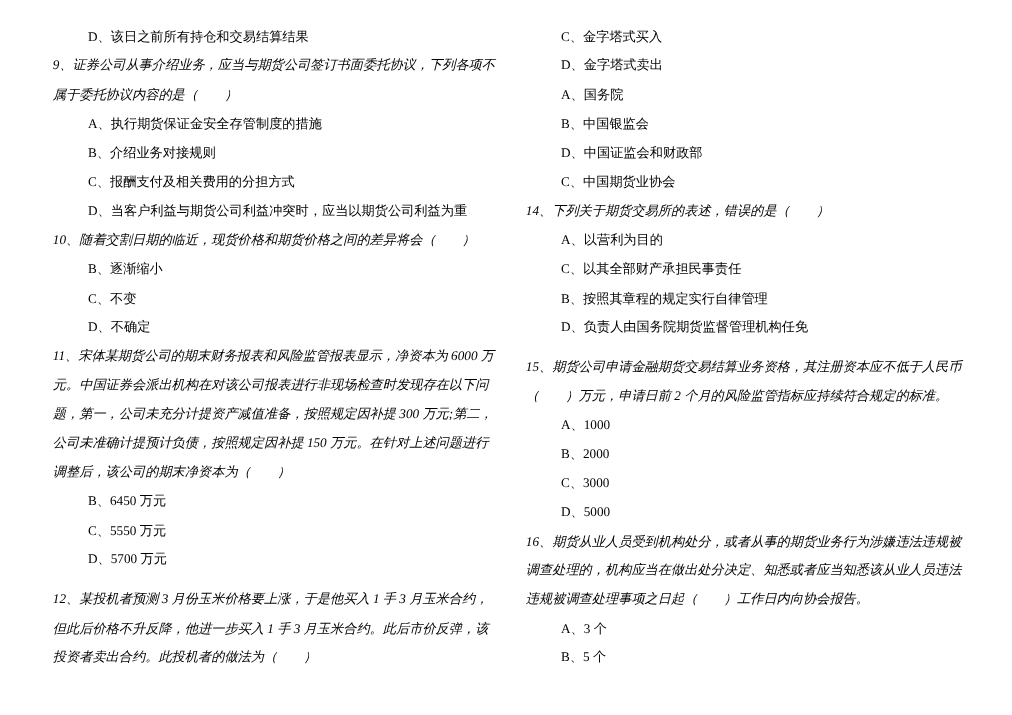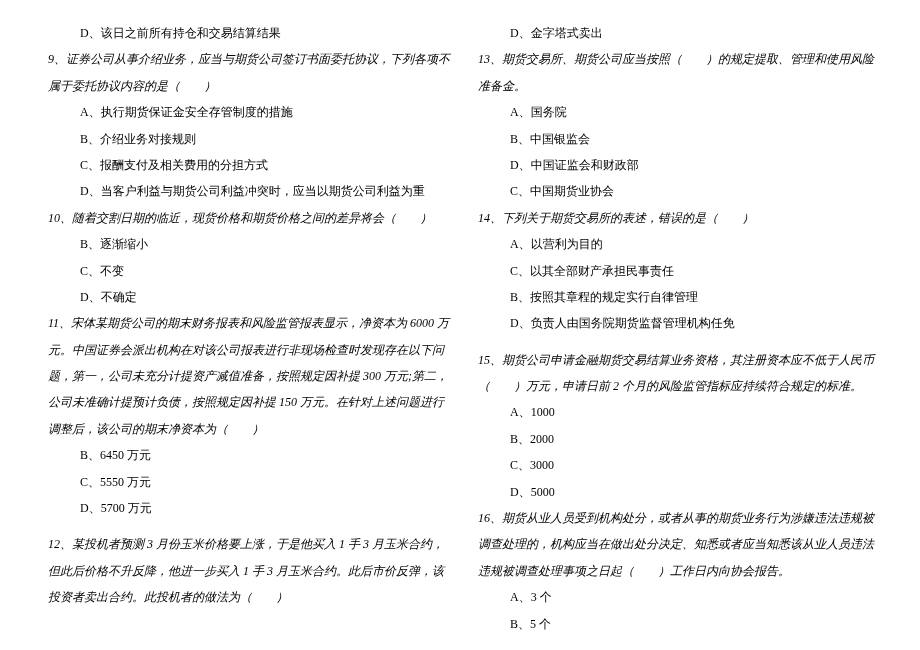--- a/index.html
+++ b/index.html
@@ -55,22 +55,22 @@
     <div class="question">11、宋体某期货公司的期末财务报表和风险监管报表显示，净资本为 6000 万元。中国证券会派出机构在对该公司报表进行非现场检查时发现存在以下问题，第一，公司未充分计提资产减值准备，按照规定因补提 300 万元;第二，公司未准确计提预计负债，按照规定因补提 150 万元。在针对上述问题进行调整后，该公司的期末净资本为（　　）</div>
     <div class="option">B、6450 万元</div>
     <div class="option">C、5550 万元</div>
     <div class="option">D、5700 万元</div>
     <div style="height:10px"></div>
     <div class="question">12、某投机者预测 3 月份玉米价格要上涨，于是他买入 1 手 3 月玉米合约，但此后价格不升反降，他进一步买入 1 手 3 月玉米合约。此后市价反弹，该投资者卖出合约。此投机者的做法为（　　）</div>
 
   </div>
 
   <div class="column">
+    <div class="option">C、金字塔式买入</div>
     <div class="option">D、金字塔式卖出</div>
-    <div class="question">13、期货交易所、期货公司应当按照（　　）的规定提取、管理和使用风险准备金。</div>
     <div class="option">A、国务院</div>
     <div class="option">B、中国银监会</div>
     <div class="option">D、中国证监会和财政部</div>
     <div class="option">C、中国期货业协会</div>
     <div class="question">14、下列关于期货交易所的表述，错误的是（　　）</div>
     <div class="option">A、以营利为目的</div>
     <div class="option">C、以其全部财产承担民事责任</div>
     <div class="option">B、按照其章程的规定实行自律管理</div>
     <div class="option">D、负责人由国务院期货监督管理机构任免</div>
     <div style="height:10px"></div>

